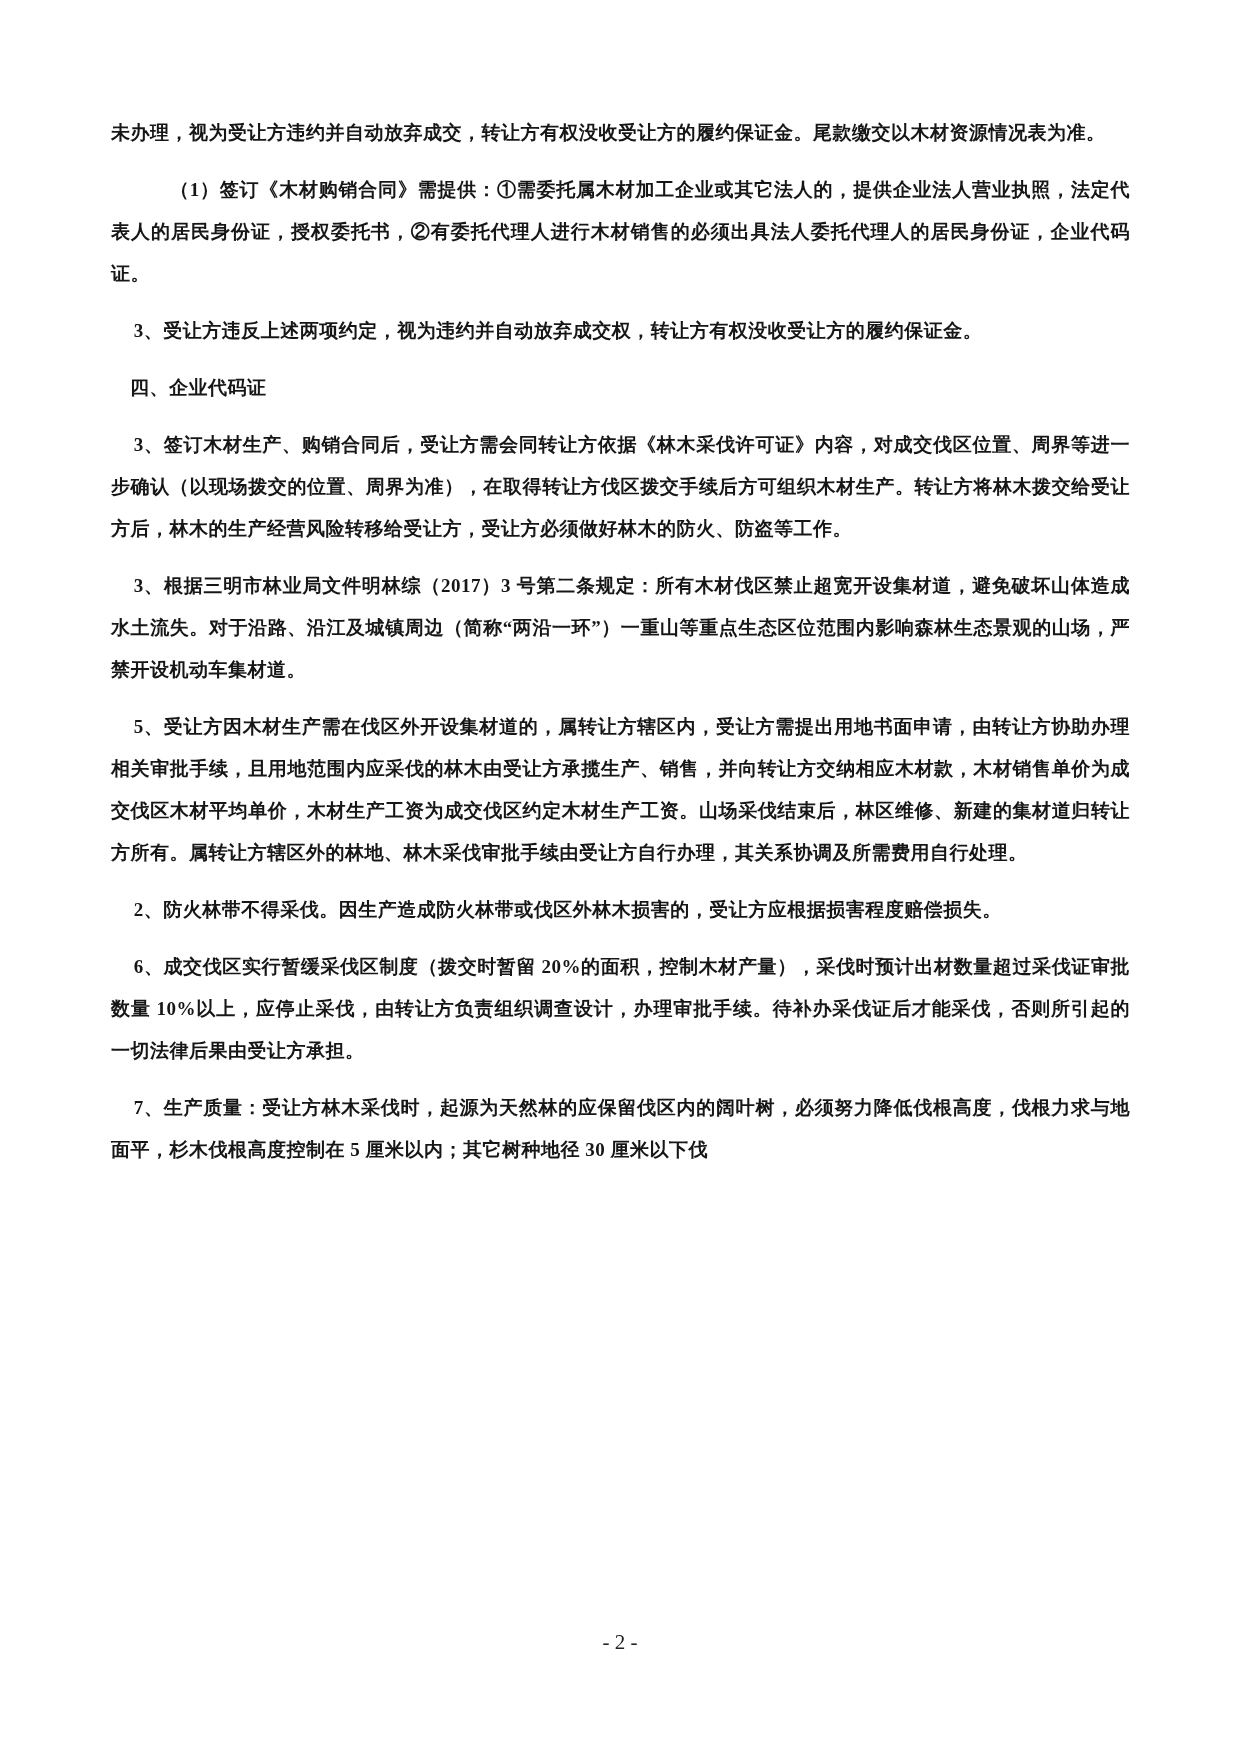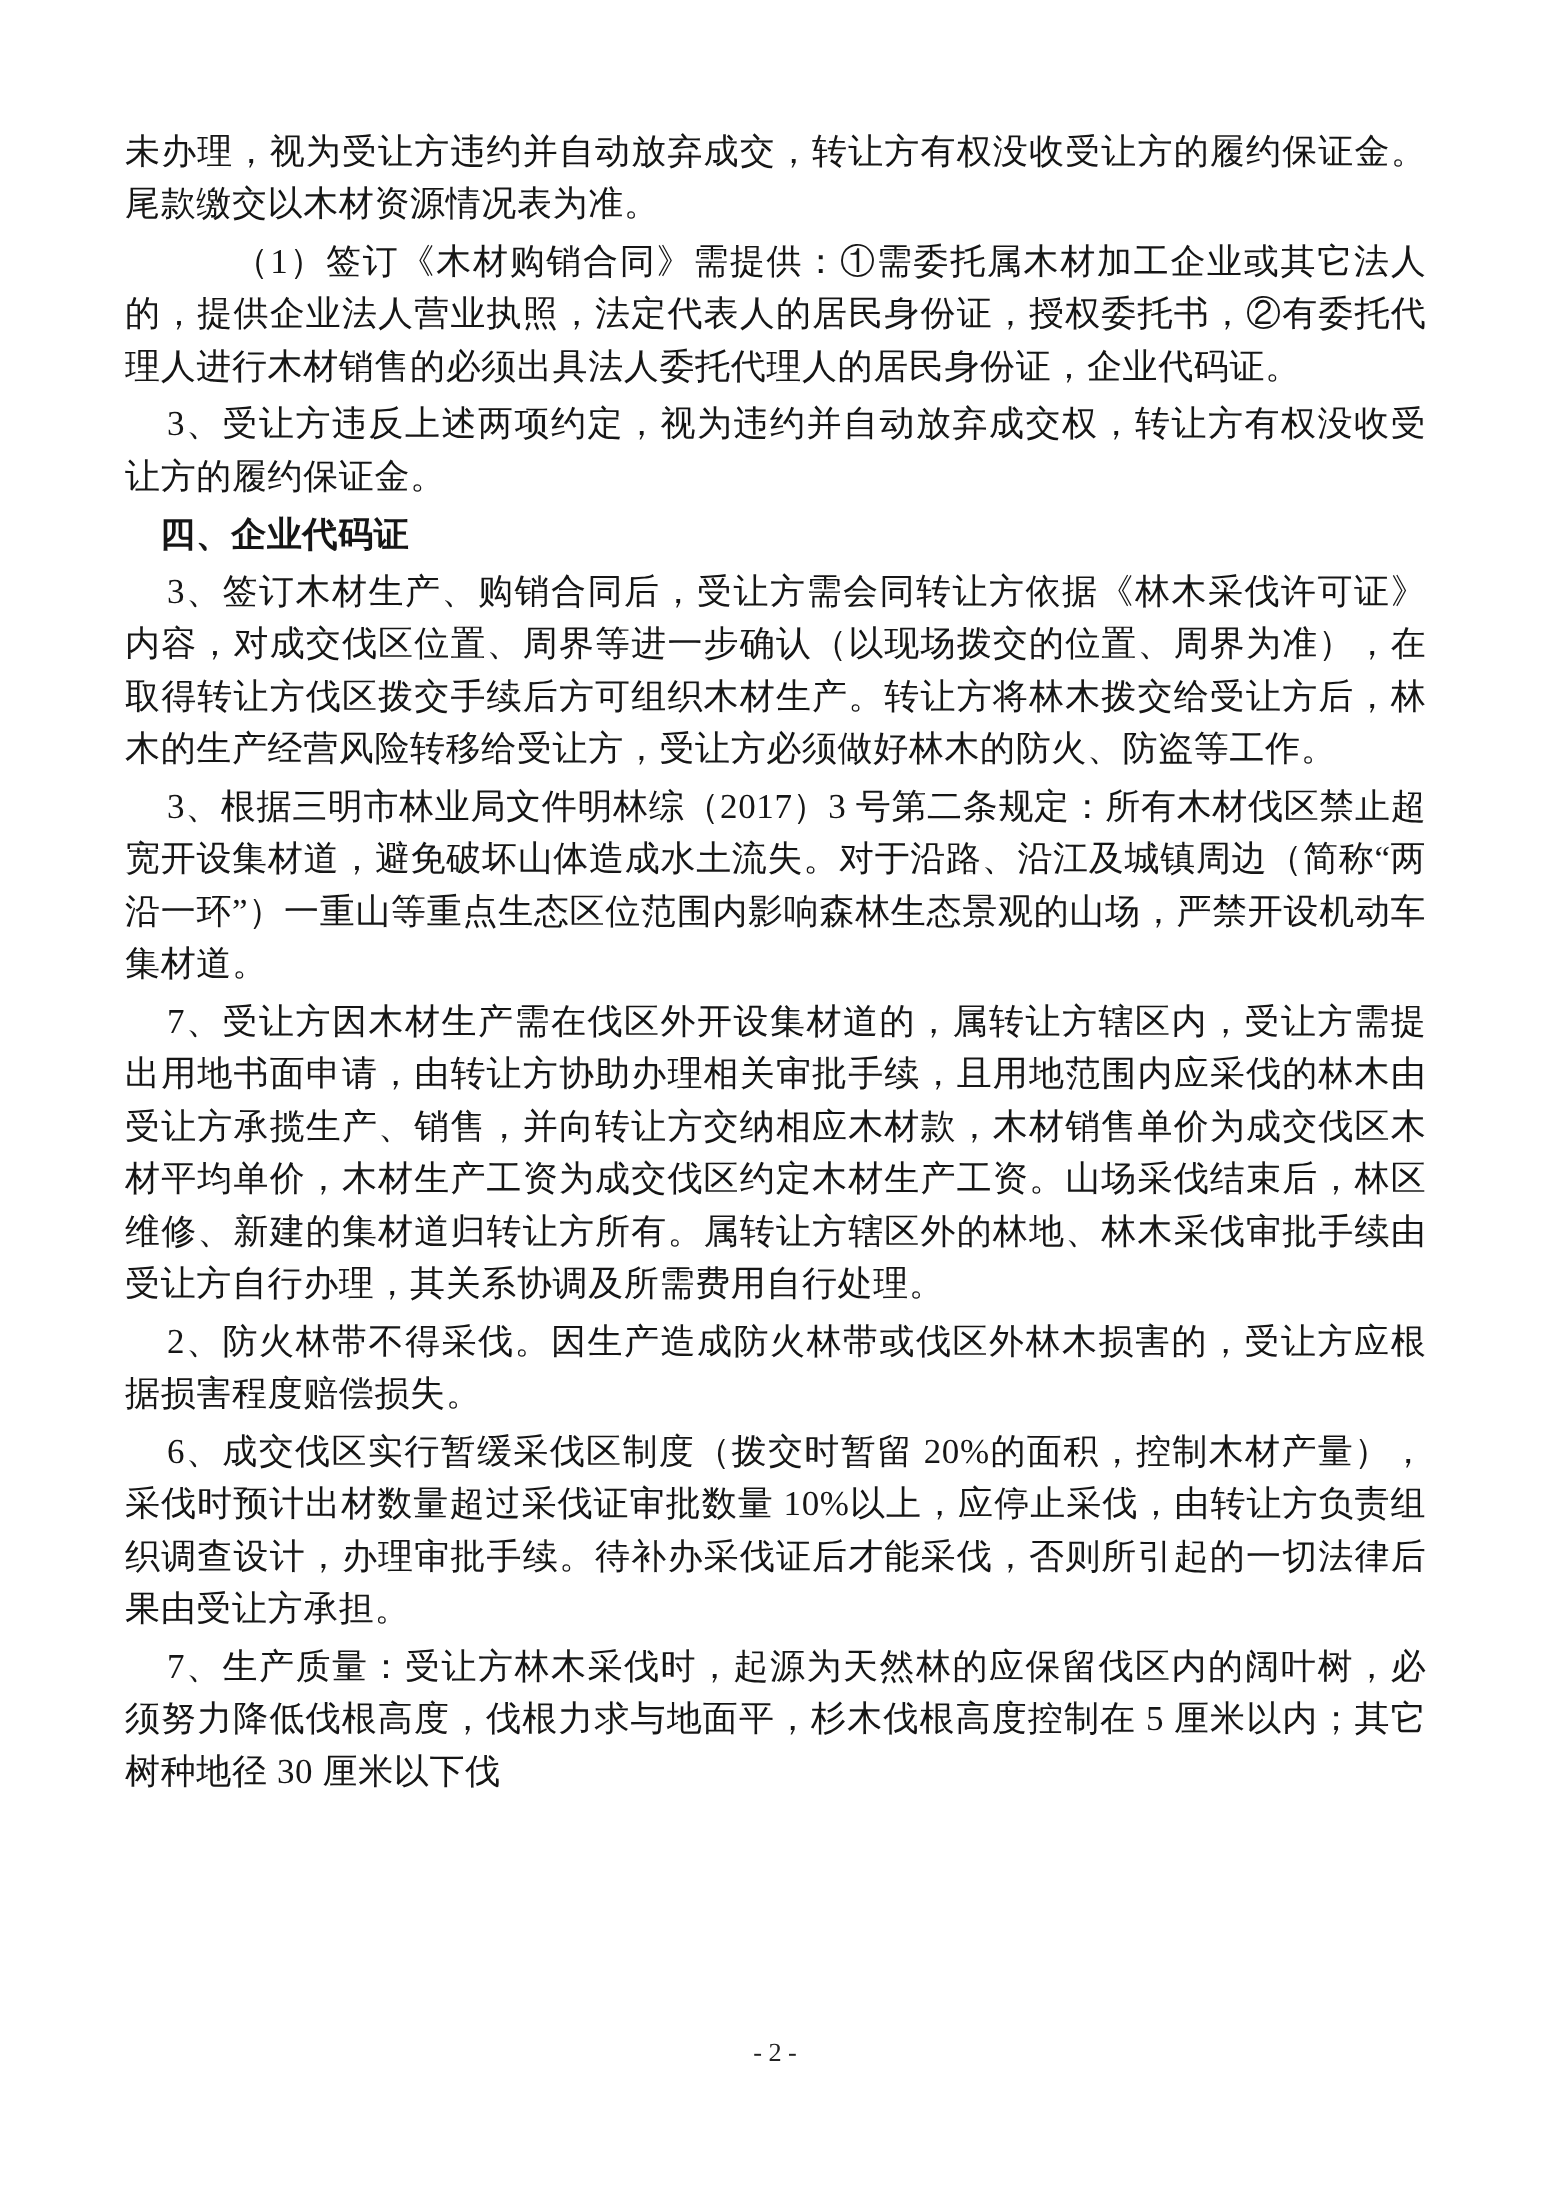--- a/index.html
+++ b/index.html
@@ -12,25 +12,26 @@
     font-family:"Liberation Serif","DejaVu Serif",serif;
     color:#161616;
   }
   .doc-body{
     position:absolute;
     left:96px;
     top:97px;
     width:1049px;
   }
   .doc-body p{
-    margin:4px;
-    font-size:28px;
+    margin:15px;
+    font-size:19px;
     line-height:42px;
     text-align:justify;
     letter-spacing:0.5px;
+    font-weight:bold;
   }
   .cont{text-indent:0;}
   .i26{text-indent:2.6em;}
   .i31{text-indent:3.1em;}
   .num{text-indent:1.2em;}
   .heading{
     text-indent:1.0em;
     font-weight:bold;
     font-family:"Liberation Sans","DejaVu Sans",sans-serif;
     letter-spacing:1px;
@@ -50,19 +51,19 @@
 <body>
 
 <div class="page">
   <div class="doc-body">
     <p class="cont">未办理，视为受让方违约并自动放弃成交，转让方有权没收受让方的履约保证金。尾款缴交以木材资源情况表为准。</p>
     <p class="i31">（1）签订《木材购销合同》需提供：①需委托属木材加工企业或其它法人的，提供企业法人营业执照，法定代表人的居民身份证，授权委托书，②有委托代理人进行木材销售的必须出具法人委托代理人的居民身份证，企业代码证。</p>
     <p class="num">3、受让方违反上述两项约定，视为违约并自动放弃成交权，转让方有权没收受让方的履约保证金。</p>
     <p class="heading">四、企业代码证</p>
     <p class="num">3、签订木材生产、购销合同后，受让方需会同转让方依据《林木采伐许可证》内容，对成交伐区位置、周界等进一步确认（以现场拨交的位置、周界为准），在取得转让方伐区拨交手续后方可组织木材生产。转让方将林木拨交给受让方后，林木的生产经营风险转移给受让方，受让方必须做好林木的防火、防盗等工作。</p>
     <p class="num">3、根据三明市林业局文件明林综（2017）3 号第二条规定：所有木材伐区禁止超宽开设集材道，避免破坏山体造成水土流失。对于沿路、沿江及城镇周边（简称“两沿一环”）一重山等重点生态区位范围内影响森林生态景观的山场，严禁开设机动车集材道。</p>
-    <p class="num">7、受让方因木材生产需在伐区外开设集材道的，属转让方辖区内，受让方需提出用地书面申请，由转让方协助办理相关审批手续，且用地范围内应采伐的林木由受让方承揽生产、销售，并向转让方交纳相应木材款，木材销售单价为成交伐区木材平均单价，木材生产工资为成交伐区约定木材生产工资。山场采伐结束后，林区维修、新建的集材道归转让方所有。属转让方辖区外的林地、林木采伐审批手续由受让方自行办理，其关系协调及所需费用自行处理。</p>
+    <p class="num">5、受让方因木材生产需在伐区外开设集材道的，属转让方辖区内，受让方需提出用地书面申请，由转让方协助办理相关审批手续，且用地范围内应采伐的林木由受让方承揽生产、销售，并向转让方交纳相应木材款，木材销售单价为成交伐区木材平均单价，木材生产工资为成交伐区约定木材生产工资。山场采伐结束后，林区维修、新建的集材道归转让方所有。属转让方辖区外的林地、林木采伐审批手续由受让方自行办理，其关系协调及所需费用自行处理。</p>
     <p class="num">2、防火林带不得采伐。因生产造成防火林带或伐区外林木损害的，受让方应根据损害程度赔偿损失。</p>
     <p class="num">6、成交伐区实行暂缓采伐区制度（拨交时暂留 20%的面积，控制木材产量），采伐时预计出材数量超过采伐证审批数量 10%以上，应停止采伐，由转让方负责组织调查设计，办理审批手续。待补办采伐证后才能采伐，否则所引起的一切法律后果由受让方承担。</p>
     <p class="num">7、生产质量：受让方林木采伐时，起源为天然林的应保留伐区内的阔叶树，必须努力降低伐根高度，伐根力求与地面平，杉木伐根高度控制在 5 厘米以内；其它树种地径 30 厘米以下伐</p>
   </div>
   <div class="footer">- 2 -</div>
 </div>
 
 </body></html>

